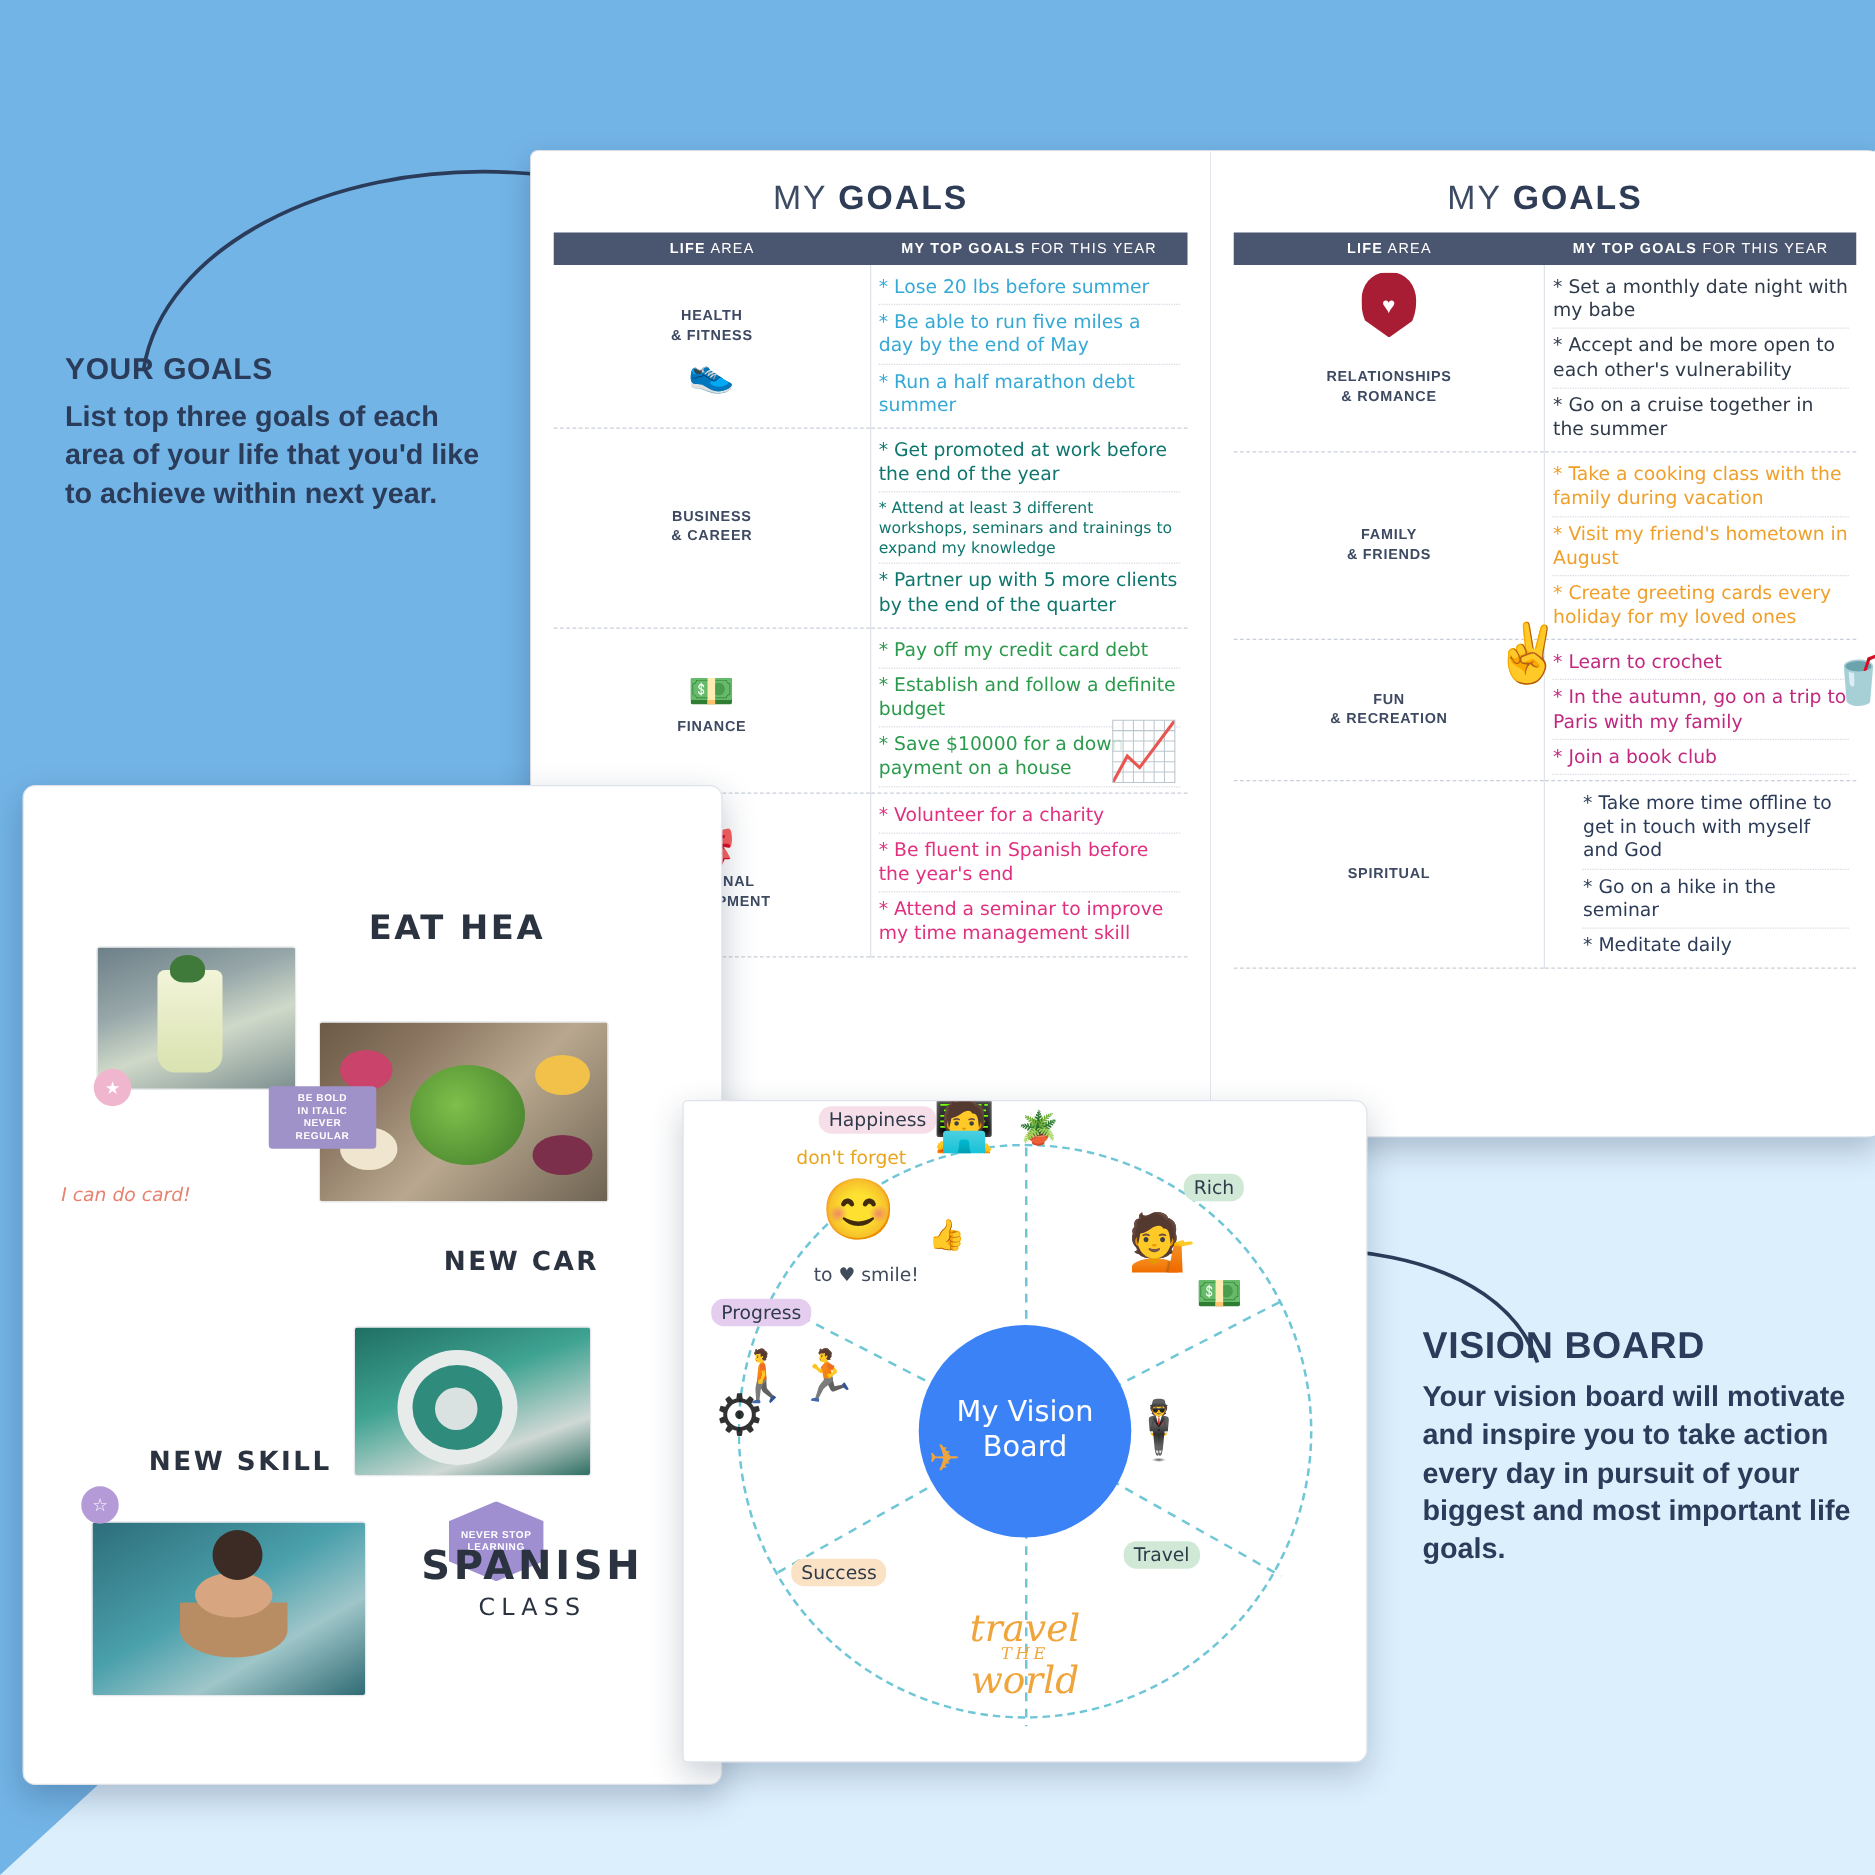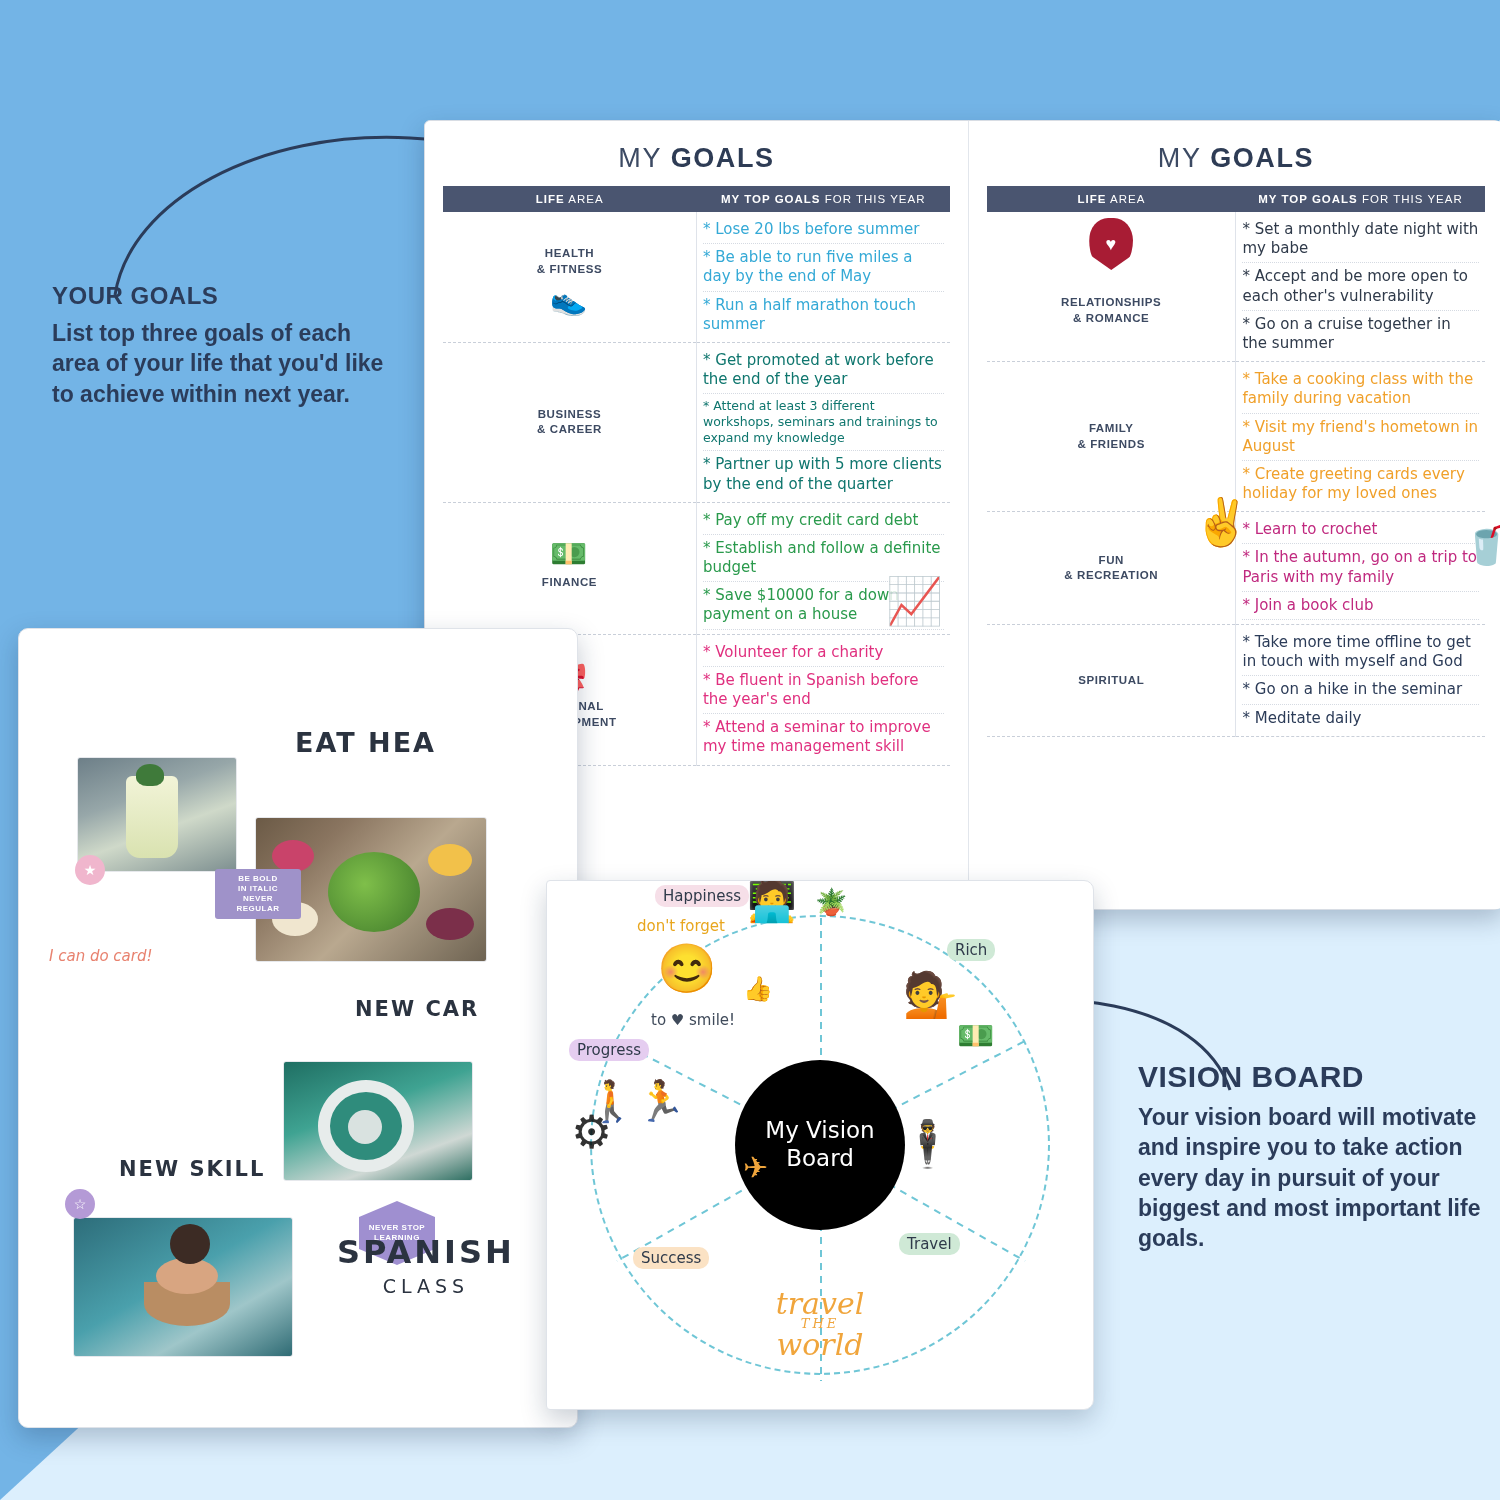--- a/index.html
+++ b/index.html
@@ -73,21 +73,21 @@
   }
   .goal-line:last-child{ border-bottom:none; }
   .goal-line.small { font-size:12.5px; }
   .c-blue  { color:#34a9d6; }
   .c-dark  { color:#0f766e; }
   .c-green { color:#2a9a4c; }
   .c-pink  { color:#e0307f; }
   .c-slate { color:#2f3a4a; }
   .c-orange{ color:#f0a02a; }
   .c-magenta{color:#c0297f;}
-  .c-navy  { color:#2c3c58; }
+  .c-navy  { color:#2c3c58;margin-left:24px; }
 
   
   .sticker { position:absolute; font-size:30px; line-height:1; }
   .chart-sticker{ right:20px; bottom:120px; font-size:46px; opacity:.85;}
   .heart-pin{
     position:absolute; left:50%; transform:translateX(-50%); top:6px;
     width:44px; height:52px; background:#a81c34;
     border-radius:22px 22px 22px 22px / 26px 26px 34px 34px;
     clip-path: polygon(0 0,100% 0,100% 70%,50% 100%,0 70%);
     display:flex; align-items:center; justify-content:center; color:#fff; font-size:18px;
@@ -146,21 +146,21 @@
 
   
   #book2 {
     position:absolute; left:546px; top:880px; width:548px; height:530px;
     background:#fff; border-radius:4px 10px 10px 4px;
     box-shadow:0 10px 26px rgba(20,40,70,.22);
     border:1px solid #dfe3e9; overflow:hidden;
   }
   #vision-circle {
     position:absolute; left:50%; top:50%; transform:translate(-50%,-50%);
-    width:170px;height:170px;border-radius:50%;background:#000000;
+    width:170px;height:170px;border-radius:50%;background:#3b82f6;
     display:flex;align-items:center;justify-content:center;text-align:center;
     color:#fff; font-family:"DejaVu Sans",sans-serif; font-size:23px; line-height:1.2;
   }
   .mindmap-ring {
     position:absolute; left:50%; top:50%; transform:translate(-50%,-50%);
     width:460px;height:460px;border-radius:50%;
     border:2px dashed #6fc6d6;
   }
   .mm-label {
     position:absolute; font-family:"DejaVu Sans", sans-serif; font-size:15px; color:#2f3a4a;
@@ -220,21 +220,21 @@
       <tbody>
         <tr>
           <td class="area">
             <span style="white-space:pre-line">HEALTH
 &amp; FITNESS</span>
             <div class="sticker" style="position:relative;left:0;top:8px;">👟</div>
           </td>
           <td class="goals-cell">
             <div class="goal-line c-blue">* Lose 20 lbs before summer</div>
             <div class="goal-line c-blue">* Be able to run five miles a day by the end of May</div>
-            <div class="goal-line c-blue">* Run a half marathon touch summer</div>
+            <div class="goal-line c-blue">* Run a half marathon debt summer</div>
           </td>
         </tr>
         <tr>
           <td class="area">
             <span style="white-space:pre-line">BUSINESS
 &amp; CAREER</span>
           </td>
           <td class="goals-cell">
             <div class="goal-line c-dark">* Get promoted at work before the end of the year</div>
             <div class="goal-line c-dark small">* Attend at least 3 different workshops, seminars and trainings to expand my knowledge</div>

